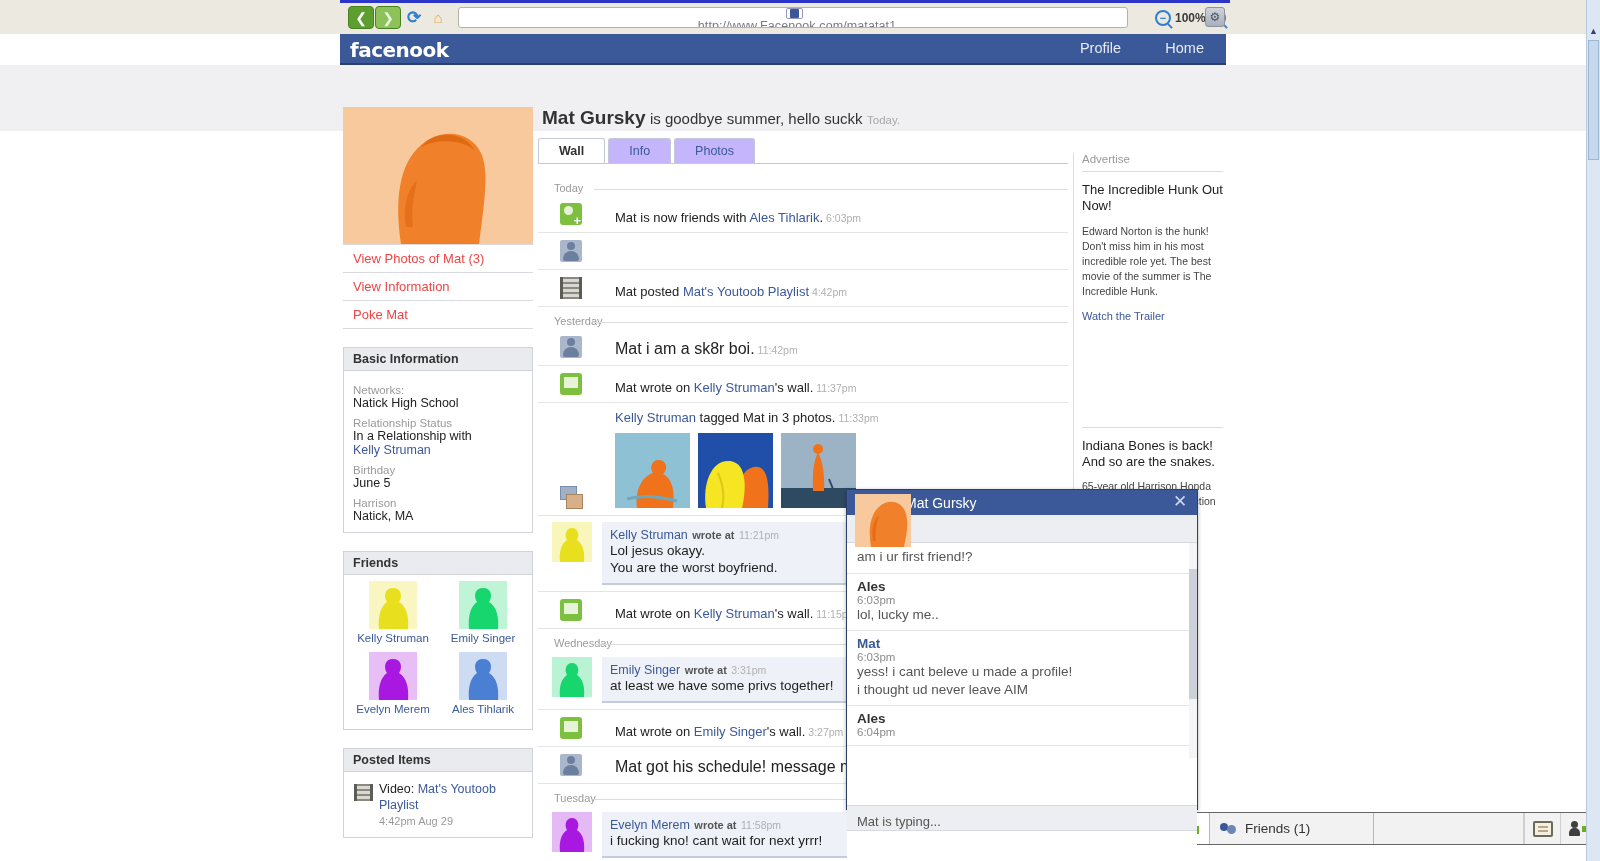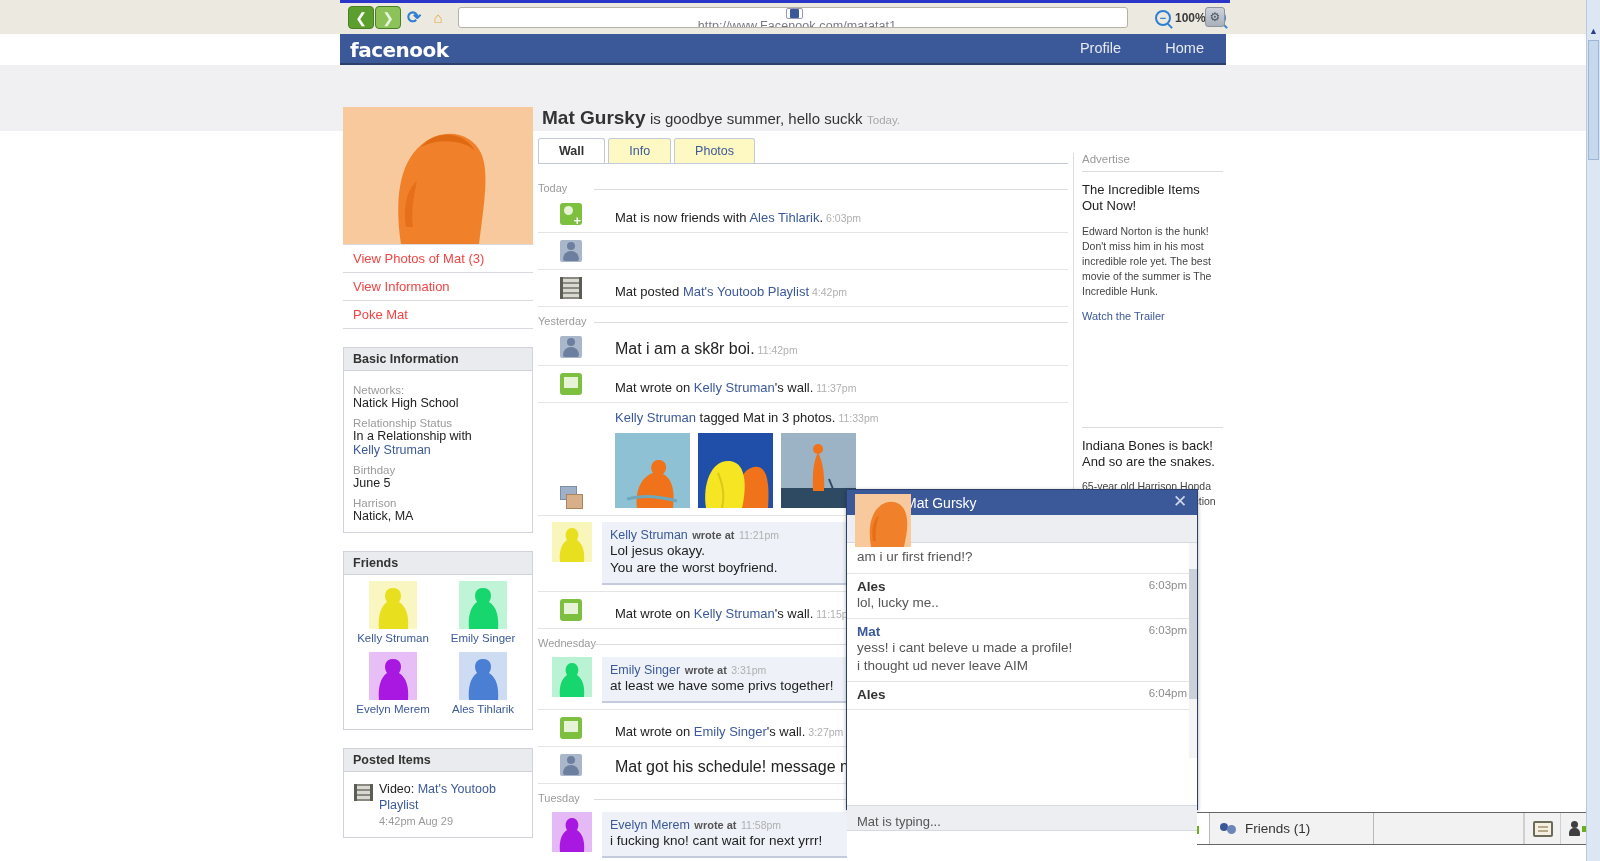--- a/index.html
+++ b/index.html
@@ -145,30 +145,30 @@
   
   #center-col{
     position:absolute; left:198px; top:42px; width:530px;
   }
   #status-line{ padding-left:4px; }
   #status-name{ font-size:19px; font-weight:bold; color:#333; }
   #status-text{ font-size:15px; color:#333; }
   #status-time{ font-size:11.5px; color:#a8a8a8; }
   #tabs{ margin-top:9px; display:flex; }
   .tab{
-    padding:5px 20px; font-size:12.5px; color:#3b5998; background:#fef9c3;
+    padding:5px 20px; font-size:12.5px; color:#3b5998; background:#c4b5fd;
     border:1px solid #c4c9d8; border-bottom:none; margin-right:3px; cursor:pointer;
     border-radius:3px 3px 0 0;
   }
   .tab.active{ background:#ffffff; color:#333; font-weight:bold; border-color:#c4c9d8; }
   #tab-underline{ height:1px; background:#c4c9d8; }
 
   #feed{ margin-top:18px; position:relative; }
   .day-sep{ position:relative; height:14px; margin-top:8px; }
-  .day-label{ position:absolute; left:0; top:0; font-size:11px; color:#9a9a9a; }
+  .day-label{ position:absolute; left:16px; top:0; font-size:11px; color:#9a9a9a; }
   .day-rule{ position:absolute; left:56px; right:0; top:7px; height:1px; background:#dcdcdc; }
 
   .feed-row{ display:flex; padding:7px 0 7px 0; border-bottom:1px solid #e4e4e4; align-items:flex-end;gap:23px; }
   .feed-row:first-child{ }
   .feed-icon{ width:22px; height:22px; flex:0 0 22px; margin-right:10px; margin-left:22px; }
   .feed-body{ flex:1; }
   .feed-text{ font-size:13px; color:#222; }
   .feed-text.big{ font-size:16px; }
   .feed-text a{ color:#3b5998; text-decoration:none; }
   .feed-time{ font-size:10.5px; color:#b0b0b0; margin-left:3px; }
@@ -228,21 +228,21 @@
     position:absolute; right:8px; top:3px; width:18px; height:18px; color:#cdd6ea;
     font-size:17px; line-height:18px; text-align:center; cursor:pointer;
   }
   #chat-avatar{
     position:absolute; left:8px; top:4px; width:56px; height:53px; background:#f7c99c; z-index:2;
     overflow:hidden;
   }
   #chat-subbar{ height:28px; background:#eceef2; border-bottom:1px solid #d6d9df; }
   #chat-log{ position:relative; height:262px; overflow:hidden; }
   .chat-msg{ padding:5px 10px 7px 10px; border-bottom:1px solid #e2e4e9; position:relative; }
-  .chat-head{ display:flex; justify-content:space-between; }
+  .chat-head{ display:flex; justify-content:space-between;flex-direction:column; }
   .chat-author{ font-size:13.5px; font-weight:bold; color:#3b5998; }
   .chat-author.ales{ color:#333; }
   .chat-time{ font-size:11.5px; color:#8c8c8c; }
   .chat-line{ font-size:13.5px; color:#555; line-height:1.3; }
   #chat-typing{
     height:26px; background:#eceef2; border-top:1px solid #d6d9df; border-bottom:1px solid #d6d9df;
     font-size:13px; color:#555; padding:8px 10px;
   }
   #chat-input{ height:46px; background:#ffffff; }
   #chat-scroll{
@@ -550,21 +550,21 @@
               <div class="msg-line">i fucking kno! cant wait for next yrrr!</div>
             </div>
           </div>
         </div>
     </div>
 
     <div id="right-col">
       <div id="advertise-label">Advertise</div>
 
       <div class="ad">
-        <div class="ad-title">The Incredible Items Out Now!</div>
+        <div class="ad-title">The Incredible Hunk Out Now!</div>
         <div class="ad-body">Edward Norton is the hunk! Don't miss him in his most incredible role yet. The best movie of the summer is The Incredible Hunk.</div>
         <a class="ad-link">Watch the Trailer</a>
       </div>
 
       <div id="ad-divider"></div>
 
       <div class="ad">
         <div class="ad-title">Indiana Bones is back! And so are the snakes.</div>
         <div class="ad-body">65-year old Harrison Honda reprises his role as an action</div>
       </div>

